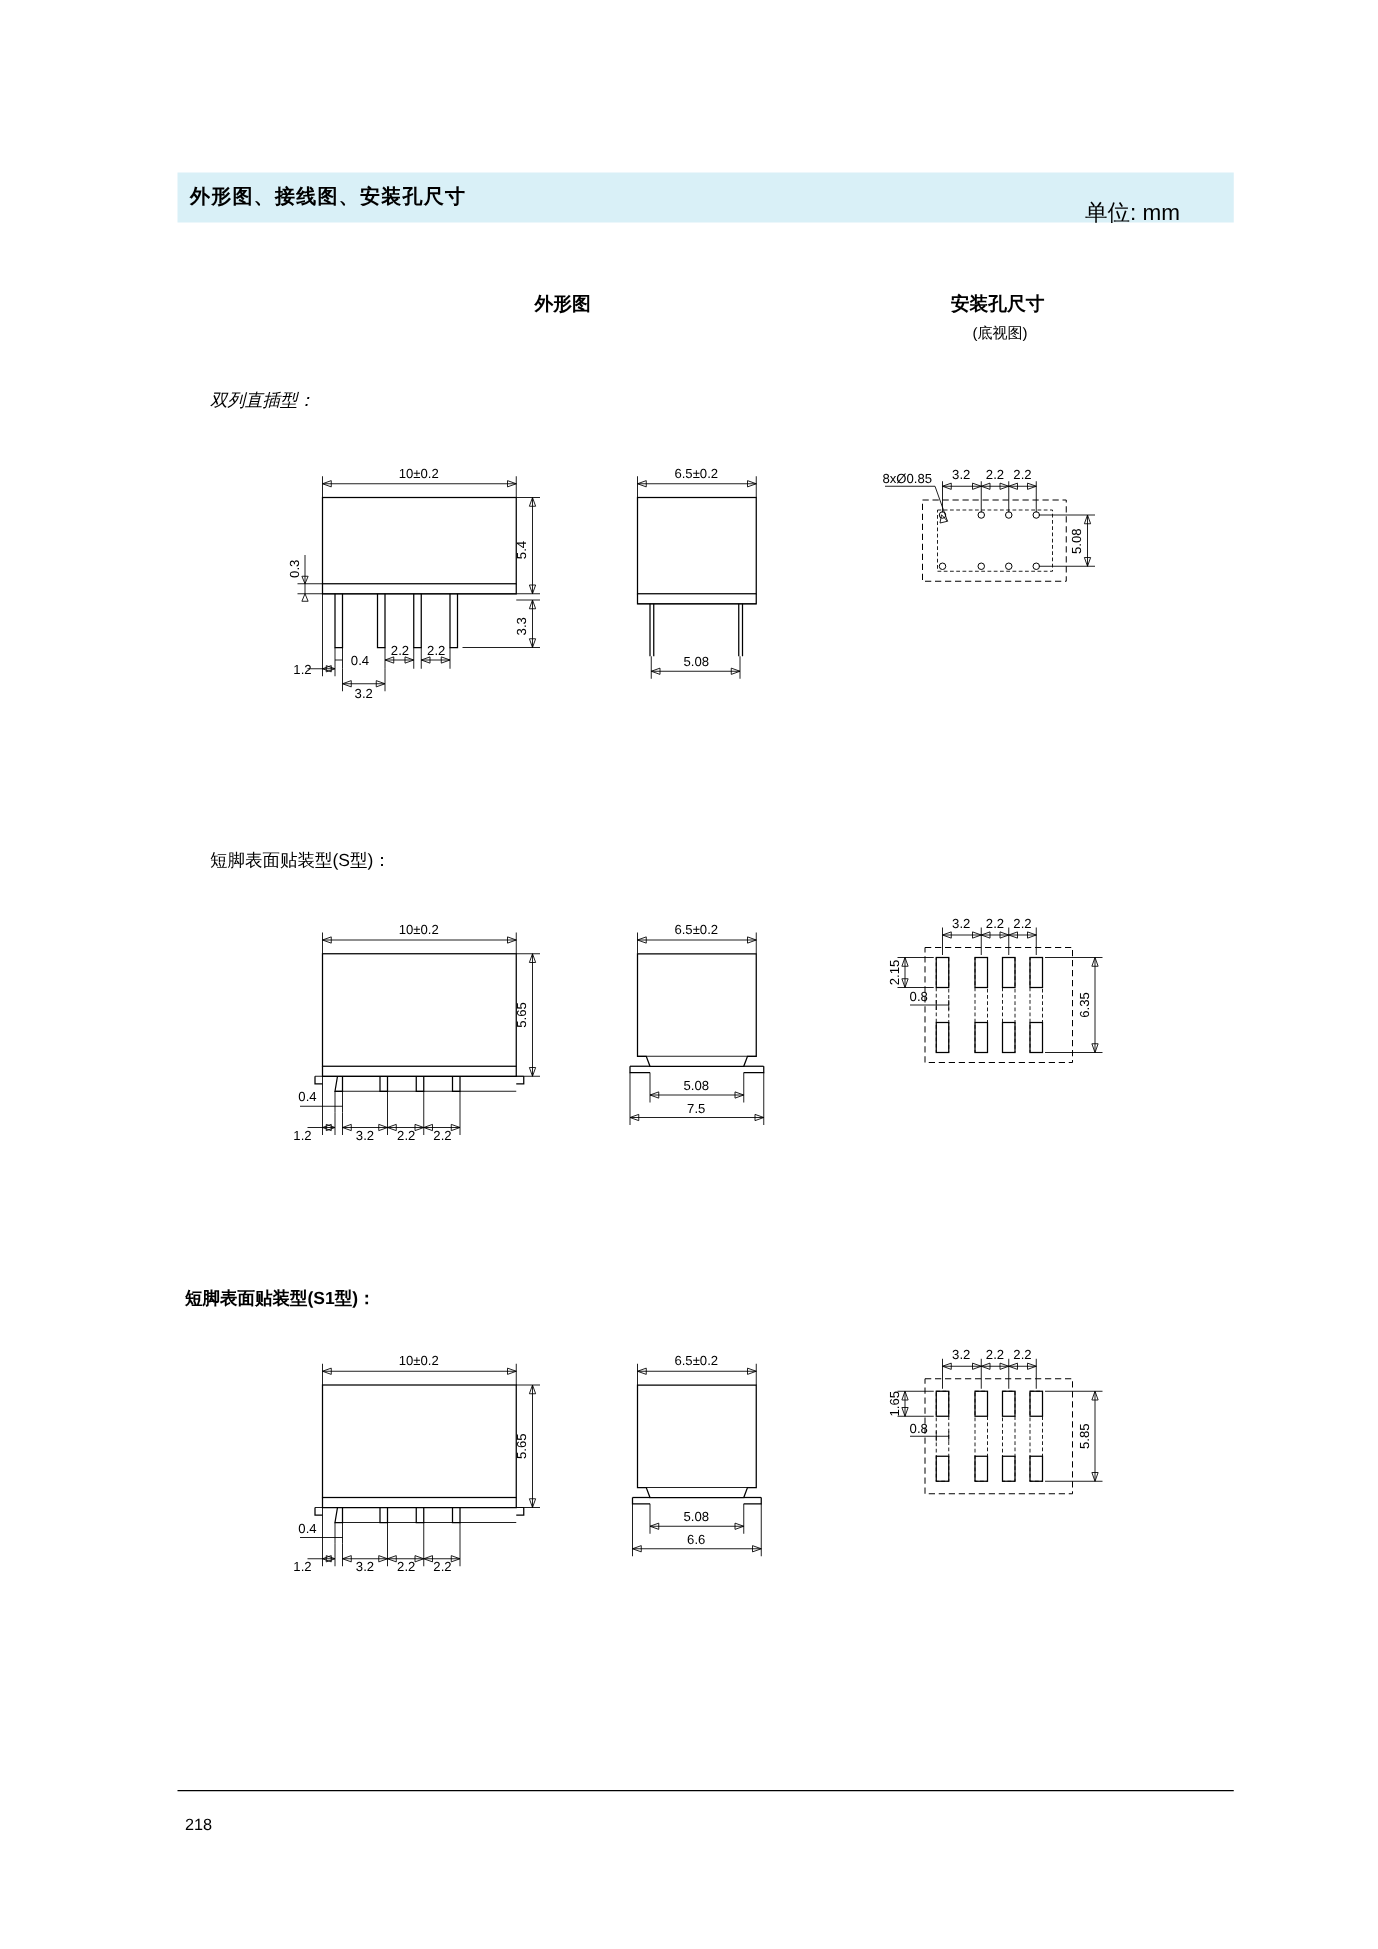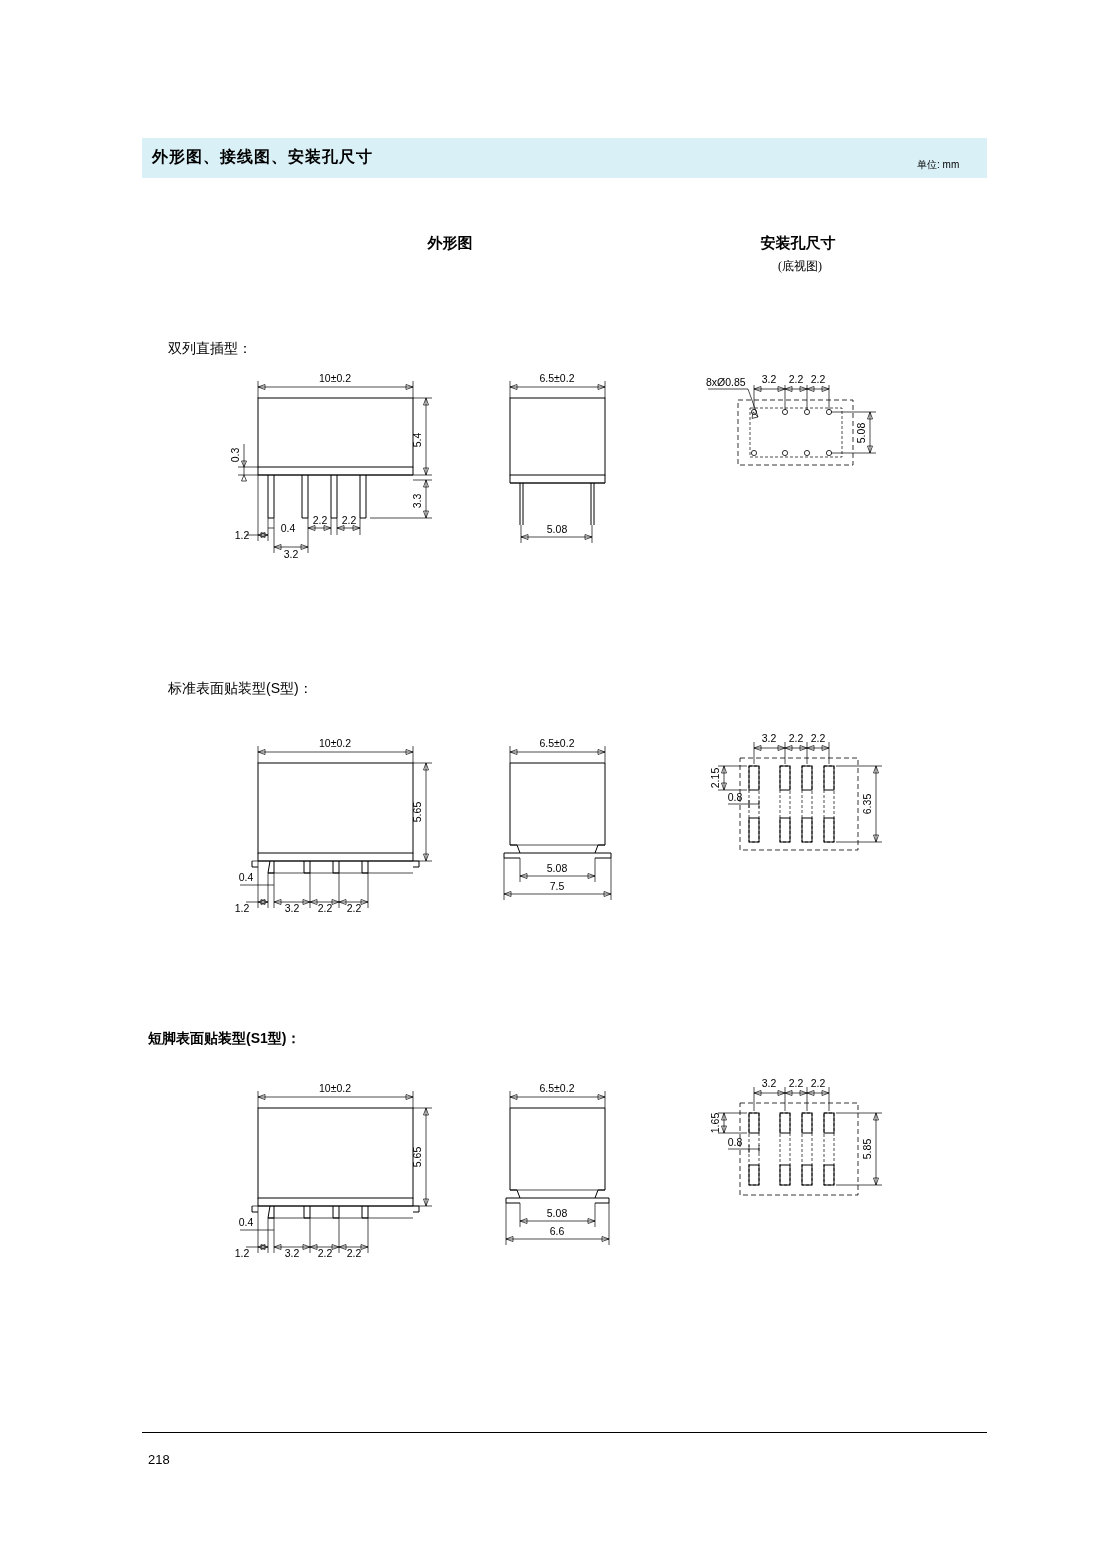--- a/index.html
+++ b/index.html
@@ -28,36 +28,35 @@
   .header-title {
     position: absolute;
     left: 152px;
     top: 147px;
     font-size: 16px;
     font-weight: bold;
     letter-spacing: 1px;
   }
   .header-unit {
     position: absolute;
-    left: 917px;
+    left: 868px;
     top: 158px;
-    font-size: 10px;
+    font-size: 18px;
   }
 
   
   .col-caption {
     position: absolute;
     font-size: 15px;
     font-weight: bold;
     text-align: center;
   }
   .col-caption.sub {
     font-size: 12px;
     font-weight: normal;
-    font-family: Liberation Serif, serif;
   }
 
   
   .row-label {
     position: absolute;
     font-size: 14px;
   }
 
   
   .dwg {
@@ -98,21 +97,21 @@
 <body>
 
 <div class="header-band"></div>
 <div class="header-title">外形图、接线图、安装孔尺寸</div>
 <div class="header-unit">单位: mm</div>
 
 <div class="col-caption" style="left:360px; top:234px; width:180px;">外形图</div>
 <div class="col-caption" style="left:708px; top:234px; width:180px;">安装孔尺寸</div>
 <div class="col-caption sub" style="left:710px; top:258px; width:180px;">(底视图)</div>
 
-<div class="row-label" style="left:168px; top:340px;">双列直插型：</div>
+<div class="row-label" style="left:168px; top:312px;font-style:italic;">双列直插型：</div>
 
 <div class="dwg" style="left:230px; top:365px; width:220px; height:205px;">
   <svg width="220" height="205" viewBox="0 0 220 205">
 
     <rect class="fillw" x="28" y="33" width="155" height="69"></rect>
 
     <path class="ln" d="M28 102 L28 110 L183 110 L183 102"></path>
     <path class="ln-t" d="M28 110 L183 110"></path>
 
     <path class="ln" d="M38 110 L38 153 L44 153 L44 110"></path>
@@ -252,21 +251,21 @@
 
     <path class="dim" d="M180 47 L180 88"></path>
     <path class="dim" d="M141 47 L186 47"></path>
     <path class="dim" d="M141 88 L186 88"></path>
     <path class="dim" d="M180 47 l-2.5 7 h5 z" fill="#000"></path>
     <path class="dim" d="M180 88 l-2.5 -7 h5 z" fill="#000"></path>
     <text class="txt" x="175" y="68" text-anchor="middle" transform="rotate(-90 175 68)">5.08</text>
   </svg>
 </div>
 
-<div class="row-label" style="left:168px; top:680px;">标准表面贴装型(S型)：</div>
+<div class="row-label" style="left:168px; top:680px;">短脚表面贴装型(S型)：</div>
 
 <div class="dwg" style="left:230px; top:730px; width:220px; height:190px;">
   <svg width="220" height="190" viewBox="0 0 220 190">
 
     <rect class="fillw" x="28" y="33" width="155" height="90"></rect>
 
     <path class="ln" d="M28 123 L28 131 L183 131 L183 123"></path>
     <path class="ln-t" d="M22 131 L189 131"></path>
     <path class="ln" d="M22 131 L22 137 L28 137"></path>
     <path class="ln" d="M189 131 L189 137 L183 137"></path>

